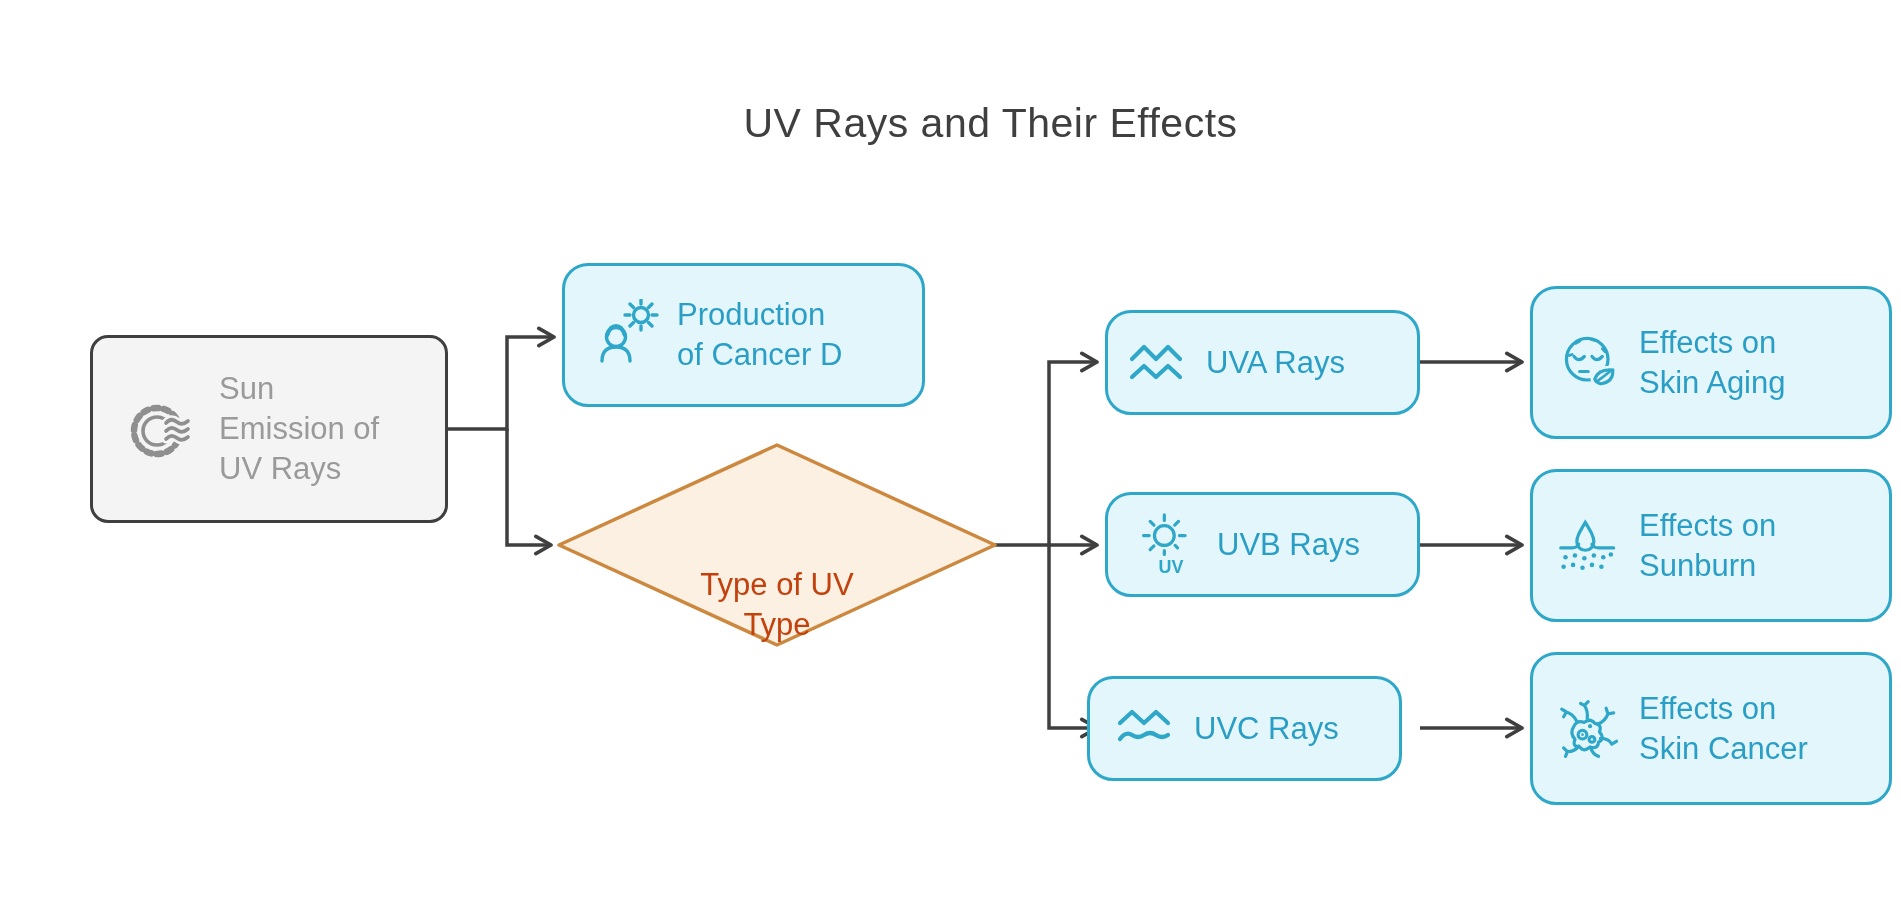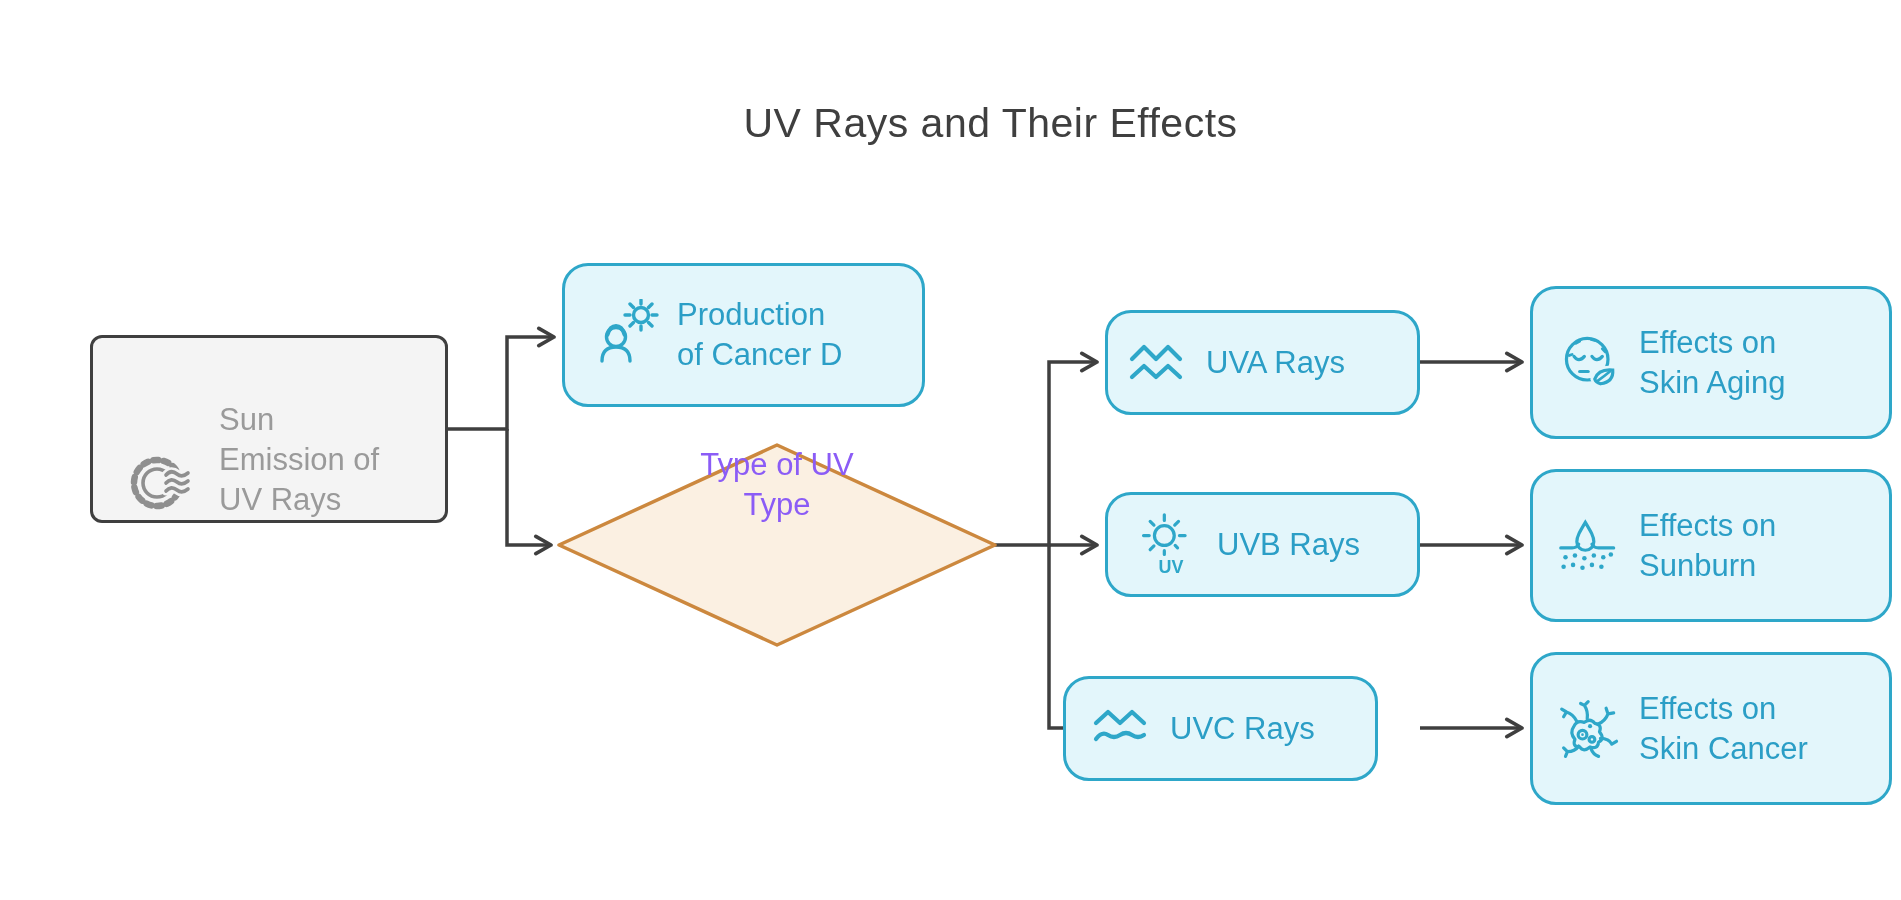--- a/index.html
+++ b/index.html
@@ -4,26 +4,26 @@
 <style>
   html,body{margin:0;padding:0;background:#ffffff;}
   .stage{position:relative;width:1901px;height:900px;background:#ffffff;
          font-family:"Liberation Sans",sans-serif;overflow:hidden;margin-left:40px;}
   .diagram-title{position:absolute;left:0;top:100px;width:100%;text-align:center;
          font-size:41px;font-weight:500;color:#3F3F3F;letter-spacing:.5px;}
   .layer{position:absolute;left:0;top:0;width:1901px;height:900px;}
   .node{position:absolute;box-sizing:border-box;display:flex;align-items:center;
         border:3.5px solid #2EA7C9;background:#E3F6FB;border-radius:26px;}
   .node .label{font-size:31px;line-height:40px;color:#2B9EC6;text-align:left;}
-  .node.gray{background:#F4F4F4;border-color:#3F3F3F;border-radius:12px;align-items:flex-end;}
+  .node.gray{background:#F4F4F4;border-color:#3F3F3F;border-radius:18px;}
   .node.gray .label{color:#9A9A9A;}
   .icn{flex:0 0 auto;display:flex;align-items:center;justify-content:center;}
   .dlabel{position:absolute;left:519px;top:445px;width:436px;height:200px;
-        display:flex;flex-direction:column;align-items:center;justify-content:flex-start;
-        font-size:31px;line-height:40px;color:#8b5cf6;text-align:center;}
+        display:flex;flex-direction:column;align-items:center;justify-content:flex-end;
+        font-size:31px;line-height:40px;color:#c2410c;text-align:center;}
   svg{display:block;}
 </style>
 </head>
 <body>
 
 <div class="stage">
 
   <div class="diagram-title">UV Rays and Their Effects</div>
 
   <svg class="layer" width="1901" height="900" viewBox="0 0 1901 900">
@@ -108,21 +108,21 @@
         <circle cx="30" cy="26" r="10.5"></circle>
         <path d="M46,26 H52 M30,10 V4 M14,26 H8 M41,15 L45,11 M19,15 L15,11 M19,37 L15,41 M30,42 V46 M41.5,36.5 L44,39"></path>
         <text x="37" y="66" text-anchor="middle" font-size="19" font-weight="bold" fill="#2EA7C9" stroke="none">UV</text>
       </svg>
     </span>
     <div class="label">
       <div>UVB Rays</div>
     </div>
   </div>
 
-  <div class="node" style="left:1023px;top:676px;width:315px;height:105px;padding-left:25px;gap:15px;">
+  <div class="node" style="left:1047px;top:676px;width:315px;height:105px;padding-left:25px;gap:15px;">
     <span class="icn">
       <svg width="64" height="48" viewBox="0 0 64 48" fill="none" stroke="#2EA7C9" stroke-width="4.2" stroke-linecap="round" stroke-linejoin="round">
         <path d="M5,18 L17,7 L29,18 L41,7 L53,18"></path>
         <path d="M5,34 Q11,26 17,30 Q23,34 29,30 Q35,26 41,30 Q47,34 53,30"></path>
       </svg>
     </span>
     <div class="label">
       <div>UVC Rays</div>
     </div>
   </div>

